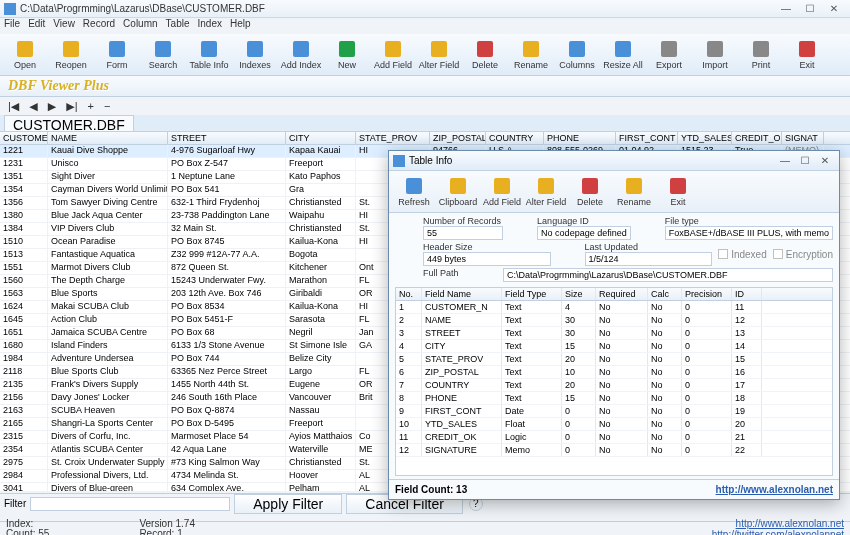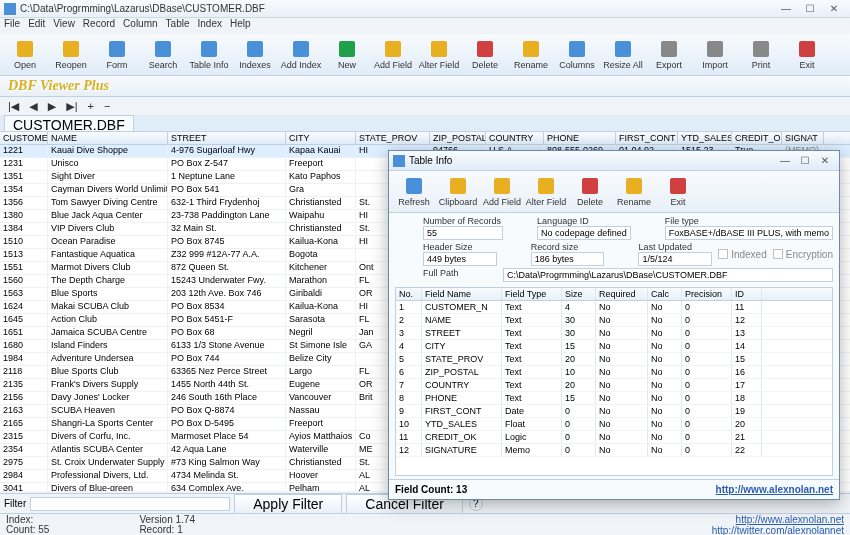--- a/index.html
+++ b/index.html
@@ -23,21 +23,21 @@
 .ghead { display: flex; background: linear-gradient(#f8fbfe,#e0ecf8); border-bottom: 1px solid #c0d0e0; }
 .ghead .gh { border-right: 1px solid #c0d0e0; padding: 1px 3px; font-size: 9px; overflow: hidden; white-space: nowrap; }
 .gbody .gr { display: flex; border-bottom: 1px solid #eef2f6; height: 13px; }
 .gbody .gr.active { background: #dceeff; }
 .gbody .gc { border-right: 1px solid #eef2f6; padding: 0 3px; font-size: 9px; overflow: hidden; white-space: nowrap; }
 .c0{width:48px}.c1{width:120px}.c2{width:118px}.c3{width:70px}.c4{width:74px}.c5{width:56px}.c6{width:58px}.c7{width:72px}.c8{width:62px}.c9{width:54px}.c10{width:50px}.c11{width:42px}
 .filterbar { position: absolute; left: 0; right: 0; bottom: 22px; height: 20px; background: #f0f4f8; border-top: 1px solid #c0d0e0; display: flex; align-items: center; padding: 0 4px; gap: 4px; }
 .filterbar input { flex: 0 0 200px; border: 1px solid #c0d0e0; height: 14px; padding: 0 2px; }
 .filterbar button { border: 1px solid #c0d0e0; background: linear-gradient(#fff,#e8f0f8); padding: 1px 18px; cursor: pointer; font-size: 14px; }
 .filterbar .q { width: 14px; height: 14px; border: 1px solid #c0d0e0; text-align: center; border-radius: 7px; cursor: pointer; margin-left: 2px; }
-.statusbar { position: absolute; left: 0; right: 0; bottom: 0; height: 22px; background: #f0f4f8; border-top: 1px solid #c0d0e0; display: flex; padding: 0 6px; font-size: 9px; color: #333; }
+.statusbar { position: absolute; left: 0; right: 0; bottom: 0; height: 14px; background: #f0f4f8; border-top: 1px solid #c0d0e0; display: flex; padding: 0 6px; font-size: 9px; color: #333; }
 .statusbar .col { display: flex; flex-direction: column; justify-content: center; margin-right: 90px; line-height: 10px; }
 .statusbar .links { margin-left: auto; text-align: right; display: flex; flex-direction: column; justify-content: center; }
 .statusbar .links a { color: #2a5db0; text-decoration: underline; cursor: pointer; }
 .dialog { position: absolute; left: 388px; top: 150px; width: 452px; height: 350px; background: #f8fbfe; border: 1px solid #6a8ab0; box-shadow: 0 4px 16px rgba(0,0,0,.3); display: flex; flex-direction: column; }
 .dlg-title { height: 20px; background: linear-gradient(#f8fbfe,#e0ecf8); display: flex; align-items: center; padding: 0 4px; border-bottom: 1px solid #c0d0e0; }
 .dlg-title .icon { width: 12px; height: 12px; background: #4a90d9; margin-right: 4px; }
 .dlg-title .t { flex: 1; }
 .dlg-title .wbtn { width: 20px; text-align: center; cursor: pointer; color: #555; }
 .dlg-tb { height: 42px; display: flex; padding: 2px 4px; gap: 2px; border-bottom: 1px solid #c0d0e0; background: linear-gradient(#f8fbfe,#e8f0f8); }
 .dlg-body { padding: 3px 6px; flex: 1; overflow: hidden; display: flex; flex-direction: column; }
@@ -691,24 +691,20 @@
           <label>File type</label>
           <div class="val">FoxBASE+/dBASE III PLUS, with memo</div>
         </div>
     </div>
     <div class="dlg-row">
       <div class="dlg-field">
           <label>Header Size</label>
           <div class="val">449 bytes</div>
         </div>
       <div class="dlg-field">
-          <label>Record size</label>
-          <div class="val">186 bytes</div>
-        </div>
-      <div class="dlg-field">
           <label>Last Updated</label>
           <div class="val">1/5/124</div>
         </div>
       <div class="dlg-chk">
           <div class="box"></div>
           <span>Indexed</span>
         </div>
       <div class="dlg-chk">
           <div class="box"></div>
           <span>Encryption</span>

